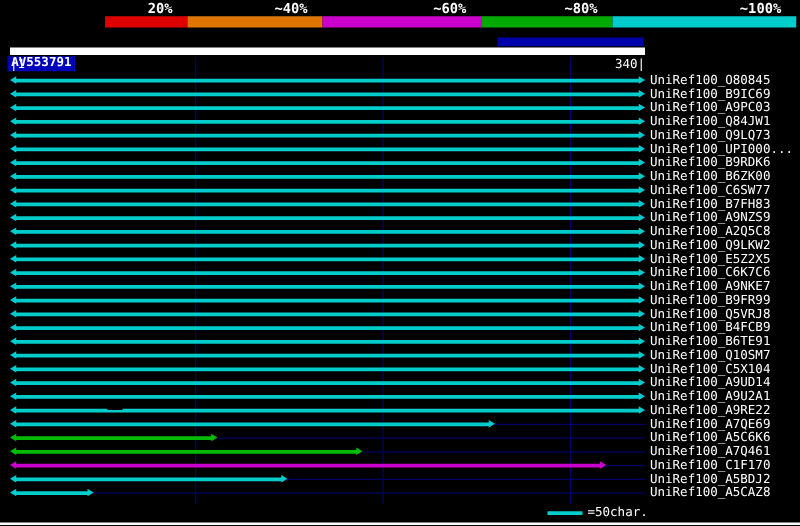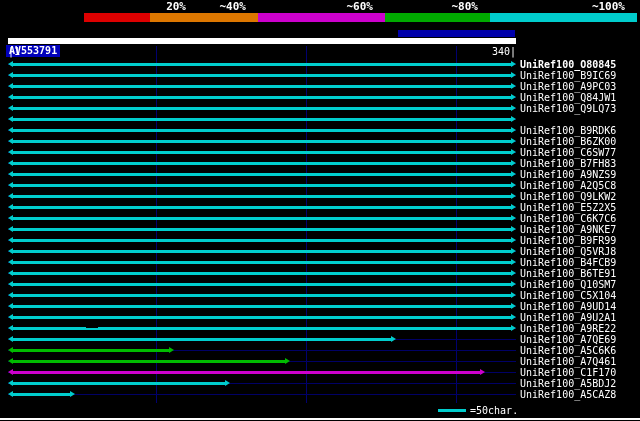--- a/index.html
+++ b/index.html
@@ -26,37 +26,37 @@
 <div class="screen" id="screen">
   <div class="abs qname" style="background: rgb(0, 0, 187); margin-top: 20px;">AV553791</div>
   <div class="abs header-bar" style="background: rgb(0, 0, 170);"></div>
   <div class="abs qbar"></div>
   <div class="abs ruler-start">|1</div>
   <div class="abs ruler-end">340|</div>
   <div class="abs legend-line" style="background: rgb(0, 204, 204);"></div>
   <div class="abs legend-text">=50char.</div>
   <div class="abs bottom-line"></div>
 <div class="abs" style="left: 84px; top: 13px; width: 66px; height: 9px; background: rgb(221, 0, 0);"></div>
-    <div class="abs" style="left: 138px; top: 1px; color: rgb(255, 255, 255); font-size: 11px; line-height: 11px; font-weight: bold; transform: translateX(-100%); margin-left: 48px;">20%</div>
+    <div class="abs" style="left: 138px; top: 1px; color: rgb(255, 255, 255); font-size: 11px; line-height: 11px; font-weight: bold; transform: translateX(-100%);">20%</div>
     <div class="abs" style="left: 150px; top: 13px; width: 108px; height: 9px; background: rgb(221, 119, 0);"></div>
     <div class="abs" style="left: 246px; top: 1px; color: rgb(255, 255, 255); font-size: 11px; line-height: 11px; font-weight: bold; transform: translateX(-100%);">~40%</div>
     <div class="abs" style="left: 258px; top: 13px; width: 127px; height: 9px; background: rgb(204, 0, 204);"></div>
     <div class="abs" style="left: 373px; top: 1px; color: rgb(255, 255, 255); font-size: 11px; line-height: 11px; font-weight: bold; transform: translateX(-100%);">~60%</div>
     <div class="abs" style="left: 385px; top: 13px; width: 105px; height: 9px; background: rgb(0, 170, 0);"></div>
     <div class="abs" style="left: 478px; top: 1px; color: rgb(255, 255, 255); font-size: 11px; line-height: 11px; font-weight: bold; transform: translateX(-100%);">~80%</div>
     <div class="abs" style="left: 490px; top: 13px; width: 147px; height: 9px; background: rgb(0, 204, 204);"></div>
     <div class="abs" style="left: 625px; top: 1px; color: rgb(255, 255, 255); font-size: 11px; line-height: 11px; font-weight: bold; transform: translateX(-100%);">~100%</div>
     <div class="abs" style="left: 156px; top: 46px; width: 1px; height: 357px; background: rgb(0, 0, 112);"></div>
     <div class="abs" style="left: 306px; top: 46px; width: 1px; height: 357px; background: rgb(0, 0, 112);"></div>
     <div class="abs" style="left: 456px; top: 46px; width: 1px; height: 357px; background: rgb(0, 0, 112);"></div>
     <div class="abs" style="left: 8px; top: 64px; width: 508px; height: 1px; background: rgb(0, 0, 102);"></div>
     <div class="abs" style="left: 11px; top: 63px; width: 502px; height: 3px; background: rgb(0, 204, 204);"></div>
     <div class="abs tri" style="left: 8px; top: 61px; border-right: 5px solid rgb(0, 204, 204);"></div>
     <div class="abs tri" style="left: 511px; top: 61px; border-left: 5px solid rgb(0, 204, 204);"></div>
-    <div class="abs" style="left: 520px; top: 59px; color: rgb(255, 255, 255); font-size: 10px; line-height: 11px; white-space: nowrap; font-weight: bold;">UniRef100_O80845</div>
+    <div class="abs" style="left: 520px; top: 59px; color: rgb(255, 255, 255); font-size: 10px; line-height: 11px; white-space: nowrap;">UniRef100_O80845</div>
     <div class="abs" style="left: 8px; top: 75px; width: 508px; height: 1px; background: rgb(0, 0, 102);"></div>
     <div class="abs" style="left: 11px; top: 74px; width: 502px; height: 3px; background: rgb(0, 204, 204);"></div>
     <div class="abs tri" style="left: 8px; top: 72px; border-right: 5px solid rgb(0, 204, 204);"></div>
     <div class="abs tri" style="left: 511px; top: 72px; border-left: 5px solid rgb(0, 204, 204);"></div>
     <div class="abs" style="left: 520px; top: 70px; color: rgb(255, 255, 255); font-size: 10px; line-height: 11px; white-space: nowrap;">UniRef100_B9IC69</div>
     <div class="abs" style="left: 8px; top: 86px; width: 508px; height: 1px; background: rgb(0, 0, 102);"></div>
     <div class="abs" style="left: 11px; top: 85px; width: 502px; height: 3px; background: rgb(0, 204, 204);"></div>
     <div class="abs tri" style="left: 8px; top: 83px; border-right: 5px solid rgb(0, 204, 204);"></div>
     <div class="abs tri" style="left: 511px; top: 83px; border-left: 5px solid rgb(0, 204, 204);"></div>
     <div class="abs" style="left: 520px; top: 81px; color: rgb(255, 255, 255); font-size: 10px; line-height: 11px; white-space: nowrap; text-align: right;">UniRef100_A9PC03</div>
@@ -67,20 +67,21 @@
     <div class="abs" style="left: 520px; top: 92px; color: rgb(255, 255, 255); font-size: 10px; line-height: 11px; white-space: nowrap;">UniRef100_Q84JW1</div>
     <div class="abs" style="left: 8px; top: 108px; width: 508px; height: 1px; background: rgb(0, 0, 102);"></div>
     <div class="abs" style="left: 11px; top: 107px; width: 502px; height: 3px; background: rgb(0, 204, 204);"></div>
     <div class="abs tri" style="left: 8px; top: 105px; border-right: 5px solid rgb(0, 204, 204);"></div>
     <div class="abs tri" style="left: 511px; top: 105px; border-left: 5px solid rgb(0, 204, 204);"></div>
     <div class="abs" style="left: 520px; top: 103px; color: rgb(255, 255, 255); font-size: 10px; line-height: 11px; white-space: nowrap;">UniRef100_Q9LQ73</div>
     <div class="abs" style="left: 8px; top: 119px; width: 508px; height: 1px; background: rgb(0, 0, 102);"></div>
     <div class="abs" style="left: 11px; top: 118px; width: 502px; height: 3px; background: rgb(0, 204, 204);"></div>
     <div class="abs tri" style="left: 8px; top: 116px; border-right: 5px solid rgb(0, 204, 204);"></div>
     <div class="abs tri" style="left: 511px; top: 116px; border-left: 5px solid rgb(0, 204, 204);"></div>
+    <div class="abs" style="left: 520px; top: 114px; color: rgb(255, 255, 255); font-size: 10px; line-height: 11px; white-space: nowrap;">UniRef100_UPI000...</div>
     <div class="abs" style="left: 8px; top: 130px; width: 508px; height: 1px; background: rgb(0, 0, 102);"></div>
     <div class="abs" style="left: 11px; top: 129px; width: 502px; height: 3px; background: rgb(0, 204, 204);"></div>
     <div class="abs tri" style="left: 8px; top: 127px; border-right: 5px solid rgb(0, 204, 204);"></div>
     <div class="abs tri" style="left: 511px; top: 127px; border-left: 5px solid rgb(0, 204, 204);"></div>
     <div class="abs" style="left: 520px; top: 125px; color: rgb(255, 255, 255); font-size: 10px; line-height: 11px; white-space: nowrap;">UniRef100_B9RDK6</div>
     <div class="abs" style="left: 8px; top: 141px; width: 508px; height: 1px; background: rgb(0, 0, 102);"></div>
     <div class="abs" style="left: 11px; top: 140px; width: 502px; height: 3px; background: rgb(0, 204, 204);"></div>
     <div class="abs tri" style="left: 8px; top: 138px; border-right: 5px solid rgb(0, 204, 204);"></div>
     <div class="abs tri" style="left: 511px; top: 138px; border-left: 5px solid rgb(0, 204, 204);"></div>
     <div class="abs" style="left: 520px; top: 136px; color: rgb(255, 255, 255); font-size: 10px; line-height: 11px; white-space: nowrap;">UniRef100_B6ZK00</div>

